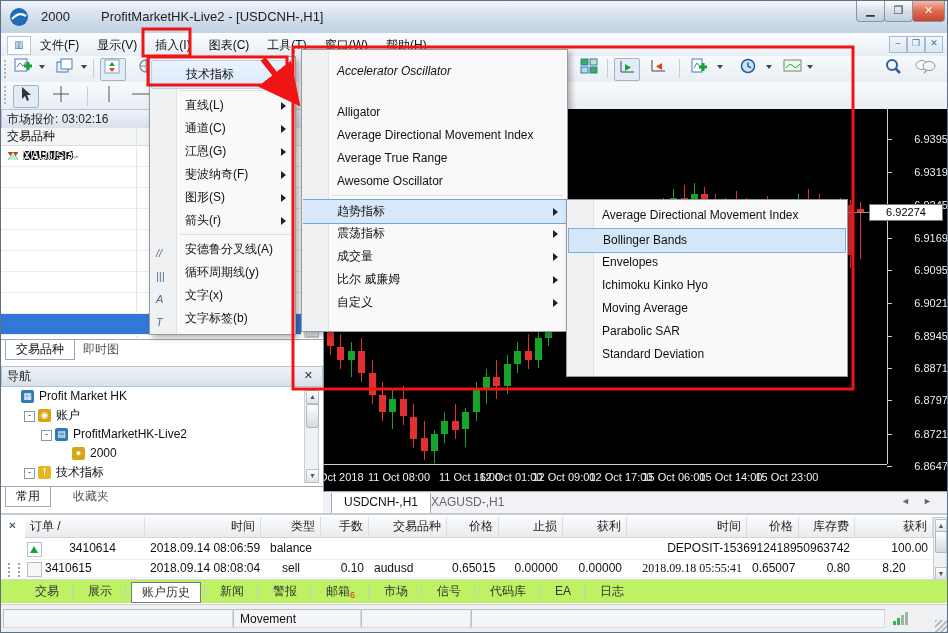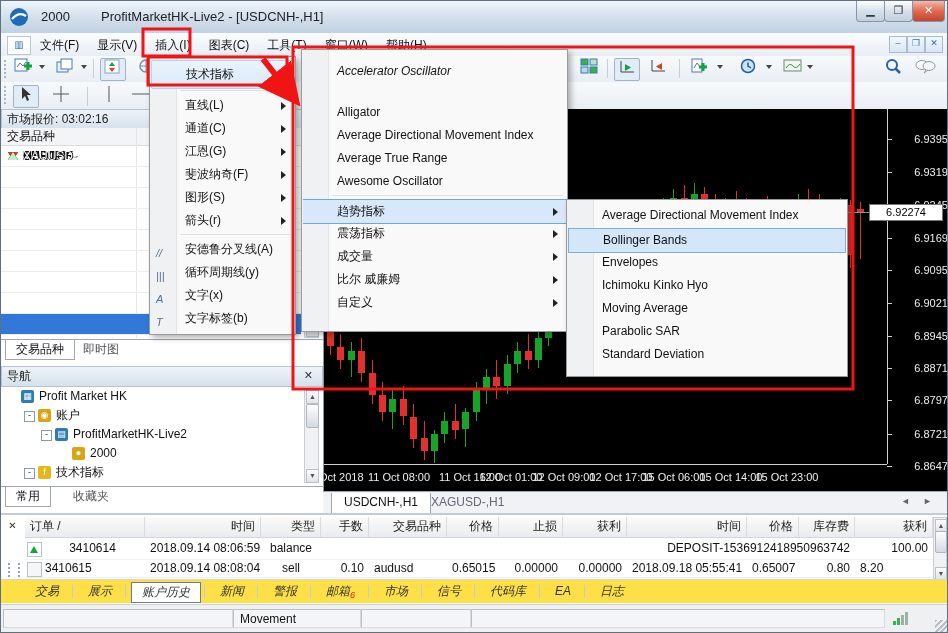--- a/index.html
+++ b/index.html
@@ -86,21 +86,21 @@
            color:#333;border:1px solid transparent;}
   .t-grip{left:7px;top:48px;width:8px;height:38px;border-left:2px dotted #9aa4ae;border-right:2px dotted #9aa4ae;}
   .thead{height:20px;background:linear-gradient(#fbfbfb,#e9ebee);border-bottom:1px solid #d2d6da;}
   .thcell,.tdcell{position:absolute;top:0;height:20px;line-height:19px;box-sizing:border-box;
                   padding:0 5px;white-space:nowrap;overflow:hidden;}
   .thcell{border-right:1px solid #d8dbdf;color:#222;}
   .trow{position:absolute;left:24px;width:908px;height:20px;border-bottom:1px solid #f0f0f0;}
   .ordico{position:absolute;left:2px;top:3px;width:13px;height:13px;border:1px solid #b9c0c8;background:#fff;}
   .ordico .up{position:absolute;left:2px;top:3px;width:0;height:0;border-left:4px solid transparent;
               border-right:4px solid transparent;border-bottom:7px solid #12a33c;}
-  .btabs{left:0;top:578px;width:948px;height:23px;background:#fde047;border-top:1px solid #d2d6da;font-style:italic;}
+  .btabs{left:0;top:578px;width:948px;height:23px;background:#bef264;border-top:1px solid #d2d6da;}
   .btab{position:absolute;top:2px;height:19px;line-height:18px;padding:0 10px;color:#333;}
   .btab.active{background:#fff;border:1px solid #6f7c88;}
   .btab-sep{position:absolute;top:5px;width:1px;height:13px;background:#c6cbd1;}
   .badge{color:#e02020;font-size:9px;vertical-align:sub;}
   
   .statusbar{left:0;top:603px;width:948px;height:29px;background:#eef0f2;border-top:1px solid #cdd2d7;}
   .sfield{position:absolute;top:4px;height:19px;border:1px solid #d7dbdf;border-top-color:#b9bfc5;
           border-left-color:#b9bfc5;background:#f4f5f7;line-height:18px;padding-left:6px;box-sizing:border-box;}
   .sigbar{position:absolute;bottom:2px;width:3px;background:#3cb054;}
   .rgrip{position:absolute;right:2px;bottom:2px;width:12px;height:12px;
@@ -534,24 +534,24 @@
         <div class="trow" style="top: 44px; height: 18px; overflow: hidden;">
           <div class="ordico" style="background: rgb(244, 246, 248);"></div>
           <div class="tdcell" style="left: 0px; width: 120px; text-align: left; padding-left: 20px;">3410615</div>
           <div class="tdcell" style="left: 120px; width: 116px; text-align: right;">2018.09.14 08:08:04</div>
           <div class="tdcell" style="left: 236px; width: 60px; text-align: center;">sell</div>
           <div class="tdcell" style="left: 296px; width: 48px; text-align: right;">0.10</div>
           <div class="tdcell" style="left: 344px; width: 78px; text-align: left;">audusd</div>
           <div class="tdcell" style="left: 422px; width: 52px; text-align: right;">0.65015</div>
           <div class="tdcell" style="left: 474px; width: 64px; text-align: right;">0.00000</div>
           <div class="tdcell" style="left: 538px; width: 64px; text-align: right;">0.00000</div>
-          <div class="tdcell" style="left: 602px; width: 120px; text-align: right;">2018.09.18 05:55:41</div>
+          <div class="tdcell" style="left: 602px; width: 120px; text-align: right; font-family: Liberation Serif, serif;">2018.09.18 05:55:41</div>
           <div class="tdcell" style="left: 722px; width: 52px; text-align: right;">0.65007</div>
           <div class="tdcell" style="left: 774px; width: 56px; text-align: right;">0.80</div>
-          <div class="tdcell" style="left: 830px; width: 78px; text-align: left;">8.20</div>
+          <div class="tdcell" style="left: 830px; width: 78px; text-align: center;">8.20</div>
         </div>
       </div>
     <div class="abs sb-track" style="left:932px;top:2px;width:14px;height:62px;box-sizing:border-box">
       <div class="abs sb-btn" style="left:1px;top:1px;width:10px;height:11px">▲</div>
       <div class="abs sb-thumb" style="left:1px;top:13px;width:10px;height:20px"></div>
       <div class="abs sb-btn" style="left:1px;top:49px;width:10px;height:11px">▼</div>
     </div>
   </div>
 
   <div class="abs btabs" id="btabs">

